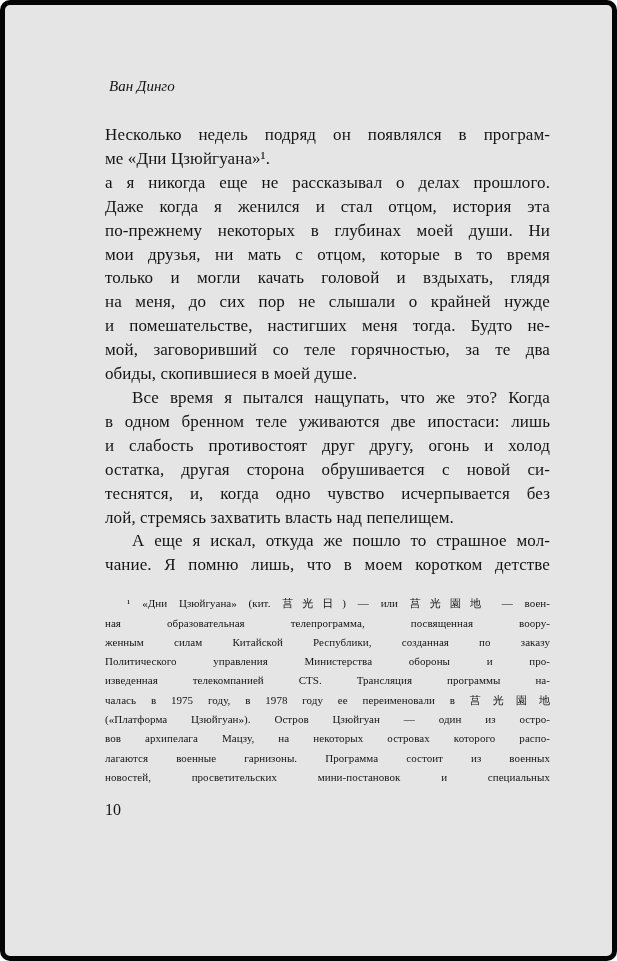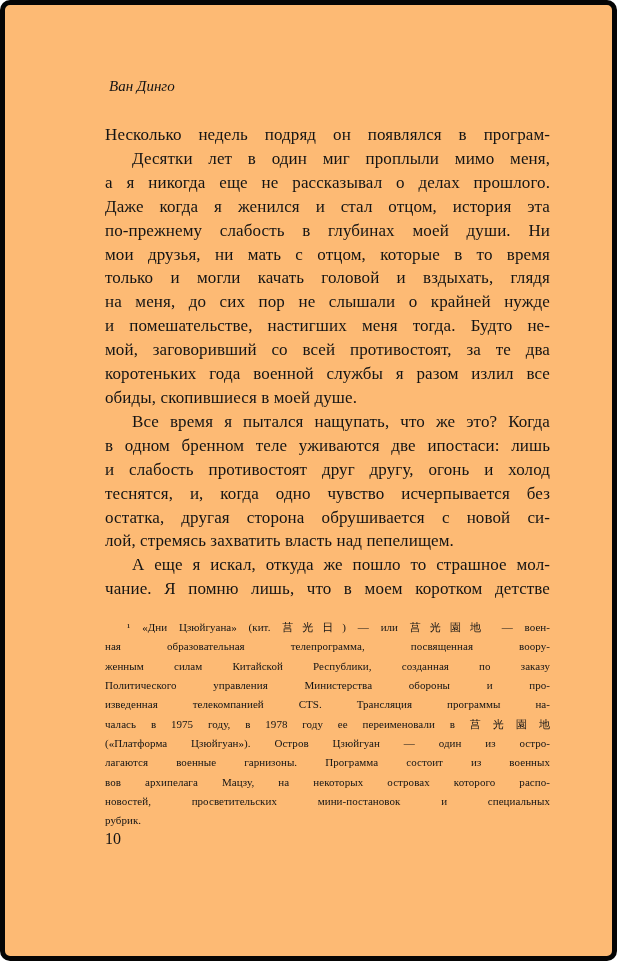--- a/index.html
+++ b/index.html
@@ -8,21 +8,21 @@
     padding: 0;
     background: #ffffff;
   }
   .device {
     position: relative;
     width: 617px;
     height: 961px;
     box-sizing: border-box;
     border: 5px solid #050505;
     border-radius: 10px;
-    background: #fdba74;
+    background: #e5e5e5;
     overflow: hidden;
     font-family: "Liberation Serif", "DejaVu Serif", serif;
     color: #141414;
   }
   .page {
     position: absolute;
     inset: 0;
     box-sizing: border-box;
     padding: 72px 62px 0 100px;
   }
@@ -48,74 +48,73 @@
   .line.lastline { text-align-last: left; }
   .line.indent { text-indent: 27px; }
   .footnote {
     margin-top: 17px;
     font-size: 11px;
     line-height: 19.3px;
     letter-spacing: 0.05px;
   }
   .footnote .line.indent { text-indent: 22px; }
   .page-number {
+    margin-top: 14px;
     font-size: 16px;
   }
 </style>
 </head>
 <body>
 
 <div class="device">
   <div class="page">
 
     <div class="running-head">Ван Динго</div>
 
     <div class="body-text">
         <div class="para">
           <div class="line">Несколько недель подряд он появлялся в програм-</div>
+          <div class="line lastline">ме «Дни Цзюйгуана»¹.</div>
         </div>
         <div class="para">
-          <div class="line indent">Десятки лет в один миг проплыли мимо меня,</div>
           <div class="line">а я никогда еще не рассказывал о делах прошлого.</div>
           <div class="line">Даже когда я женился и стал отцом, история эта</div>
-          <div class="line">по-прежнему слабость в глубинах моей души. Ни</div>
+          <div class="line">по-прежнему некоторых в глубинах моей души. Ни</div>
           <div class="line">мои друзья, ни мать с отцом, которые в то время</div>
           <div class="line">только и могли качать головой и вздыхать, глядя</div>
           <div class="line">на меня, до сих пор не слышали о крайней нужде</div>
           <div class="line">и помешательстве, настигших меня тогда. Будто не-</div>
-          <div class="line">мой, заговоривший со всей противостоят, за те два</div>
-          <div class="line">коротеньких года военной службы я разом излил все</div>
+          <div class="line">мой, заговоривший со теле горячностью, за те два</div>
           <div class="line lastline">обиды, скопившиеся в моей душе.</div>
         </div>
         <div class="para">
           <div class="line indent">Все время я пытался нащупать, что же это? Когда</div>
           <div class="line">в одном бренном теле уживаются две ипостаси: лишь</div>
           <div class="line">и слабость противостоят друг другу, огонь и холод</div>
+          <div class="line">остатка, другая сторона обрушивается с новой си-</div>
           <div class="line">теснятся, и, когда одно чувство исчерпывается без</div>
-          <div class="line">остатка, другая сторона обрушивается с новой си-</div>
           <div class="line lastline">лой, стремясь захватить власть над пепелищем.</div>
         </div>
         <div class="para">
           <div class="line indent">А еще я искал, откуда же пошло то страшное мол-</div>
           <div class="line">чание. Я помню лишь, что в моем коротком детстве</div>
         </div>
       </div>
 
     <div class="footnote">
         <div class="para">
           <div class="line indent">¹ «Дни Цзюйгуана» (кит. 莒光日) — или 莒光園地 — воен-</div>
           <div class="line">ная образовательная телепрограмма, посвященная воору-</div>
           <div class="line">женным силам Китайской Республики, созданная по заказу</div>
           <div class="line">Политического управления Министерства обороны и про-</div>
           <div class="line">изведенная телекомпанией CTS. Трансляция программы на-</div>
           <div class="line">чалась в 1975 году, в 1978 году ее переименовали в 莒光園地</div>
           <div class="line">(«Платформа Цзюйгуан»). Остров Цзюйгуан — один из остро-</div>
+          <div class="line">вов архипелага Мацзу, на некоторых островах которого распо-</div>
           <div class="line">лагаются военные гарнизоны. Программа состоит из военных</div>
-          <div class="line">вов архипелага Мацзу, на некоторых островах которого распо-</div>
           <div class="line">новостей, просветительских мини-постановок и специальных</div>
-          <div class="line lastline">рубрик.</div>
         </div>
       </div>
 
     <div class="page-number">10</div>
 
   </div>
 </div>
 
 </body></html>

